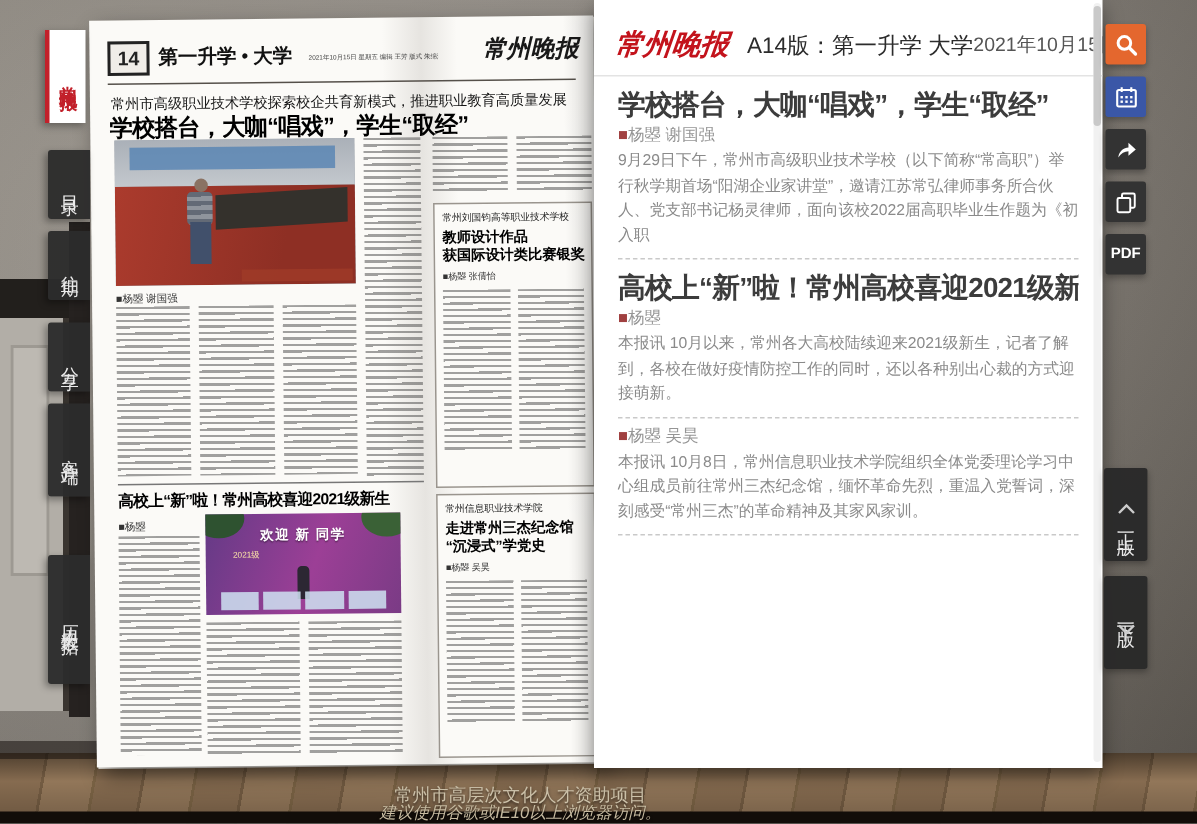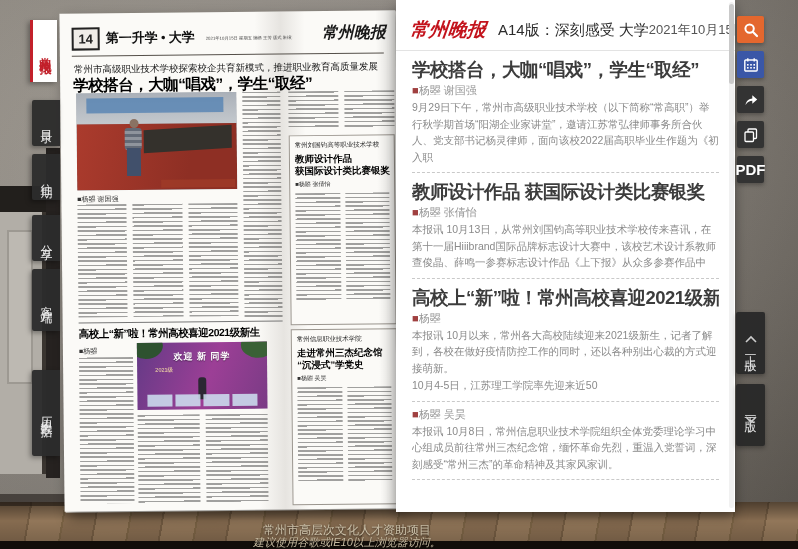--- a/index.html
+++ b/index.html
@@ -122,21 +122,21 @@
   .r-scroll{position:absolute;right:1px;top:2px;width:5px;height:506px;background:#f1f1f1;border-radius:3px;cursor:pointer;}
   .r-thumb{position:absolute;left:0;top:2px;width:5px;height:80px;background:#c9c9c9;border-radius:3px;cursor:grab;}
 
   
   .tool-btn{position:absolute;left:737px;width:27px;height:27px;border-radius:2px;z-index:6;cursor:pointer;
      display:flex;align-items:center;justify-content:center;box-shadow:0 2px 4px rgba(0,0,0,0.3);}
   .b-search{top:16px;background:#e4672e;}
   .b-cal{top:51px;background:#3a57a7;}
   .b-share{top:86px;background:#333;}
   .b-copy{top:121px;background:#333;}
-  .b-pdf{top:156px;background:#333;color:#fff;font-size:15px;font-weight:bold;}
+  .b-pdf{top:156px;background:#333;color:#fff;font-size:10px;font-weight:bold;}
   .nav-btn{position:absolute;left:736px;width:29px;z-index:6;cursor:pointer;background:rgba(40,40,40,0.95);
      border-radius:2px;display:flex;flex-direction:column;align-items:center;justify-content:center;gap:3px;
      color:#e8e8e8;box-shadow:0 2px 4px rgba(0,0,0,0.3);}
   .b-prev{top:312px;height:62px;}
   .b-next{top:384px;height:62px;}
   .nav-label{writing-mode:vertical-rl;font-size:12px;letter-spacing:2px;line-height:14px;}
 </style>
 </head>
 <body>
 
@@ -245,39 +245,33 @@
       <div class="bcols">
           <i></i>
           <i></i>
         </div>
     </div>
   </div>
 
   <div class="reader">
     <div class="r-header">
       <div class="r-logo">常州晚报</div>
-      <div class="r-edition">A14版：深刻感受 大学</div>
+      <div class="r-edition">A14版：第一升学 大学</div>
       <div class="r-date">2021年10月15日</div>
     </div>
     <div class="r-articles">
       <div class="r-article">
         <div class="r-title">学校搭台，大咖“唱戏”，学生“取经”</div>
         <div class="r-byline">■杨曌 谢国强</div>
         <p class="r-excerpt">9月29日下午，常州市高级职业技术学校（以下简称“常高职”）举行秋学期首场“阳湖企业家讲堂”，邀请江苏常弘律师事务所合伙人、党支部书记杨灵律师，面向该校2022届高职毕业生作题为《初入职</p>
       </div>
       <div class="r-article">
-        <div class="r-title">教师设计作品 获国际设计类比赛银奖</div>
-        <div class="r-byline">■杨曌 张倩怡</div>
-        <p class="r-excerpt">本报讯 10月13日，从常州刘国钧高等职业技术学校传来喜讯，在第十一届Hiiibrand国际品牌标志设计大赛中，该校艺术设计系教师查俊晶、薛鸣一参赛标志设计作品《上下报》从众多参赛作品中</p>
-      </div>
-      <div class="r-article">
         <div class="r-title">高校上“新”啦！常州高校喜迎2021级新生</div>
         <div class="r-byline">■杨曌</div>
         <p class="r-excerpt">本报讯 10月以来，常州各大高校陆续迎来2021级新生，记者了解到，各校在做好疫情防控工作的同时，还以各种别出心裁的方式迎接萌新。</p>
-        <p class="r-excerpt">10月4-5日，江苏理工学院率先迎来近50</p>
       </div>
       <div class="r-article">
         <div class="r-byline">■杨曌 吴昊</div>
         <p class="r-excerpt">本报讯 10月8日，常州信息职业技术学院组织全体党委理论学习中心组成员前往常州三杰纪念馆，缅怀革命先烈，重温入党誓词，深刻感受“常州三杰”的革命精神及其家风家训。</p>
       </div>
     </div>
     <div class="r-scroll">
       <div class="r-thumb"></div>
     </div>
   </div>

